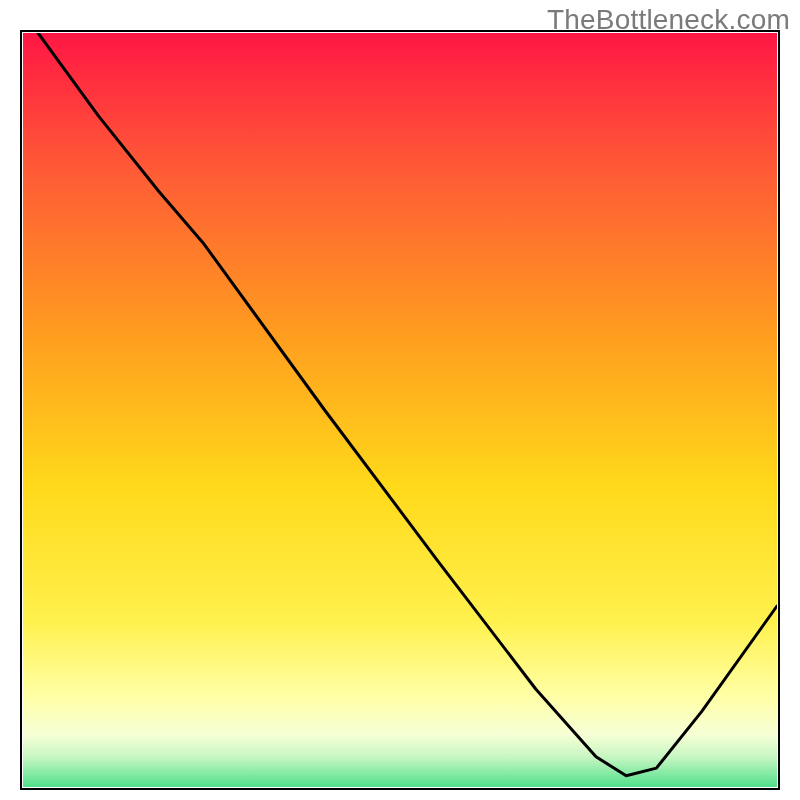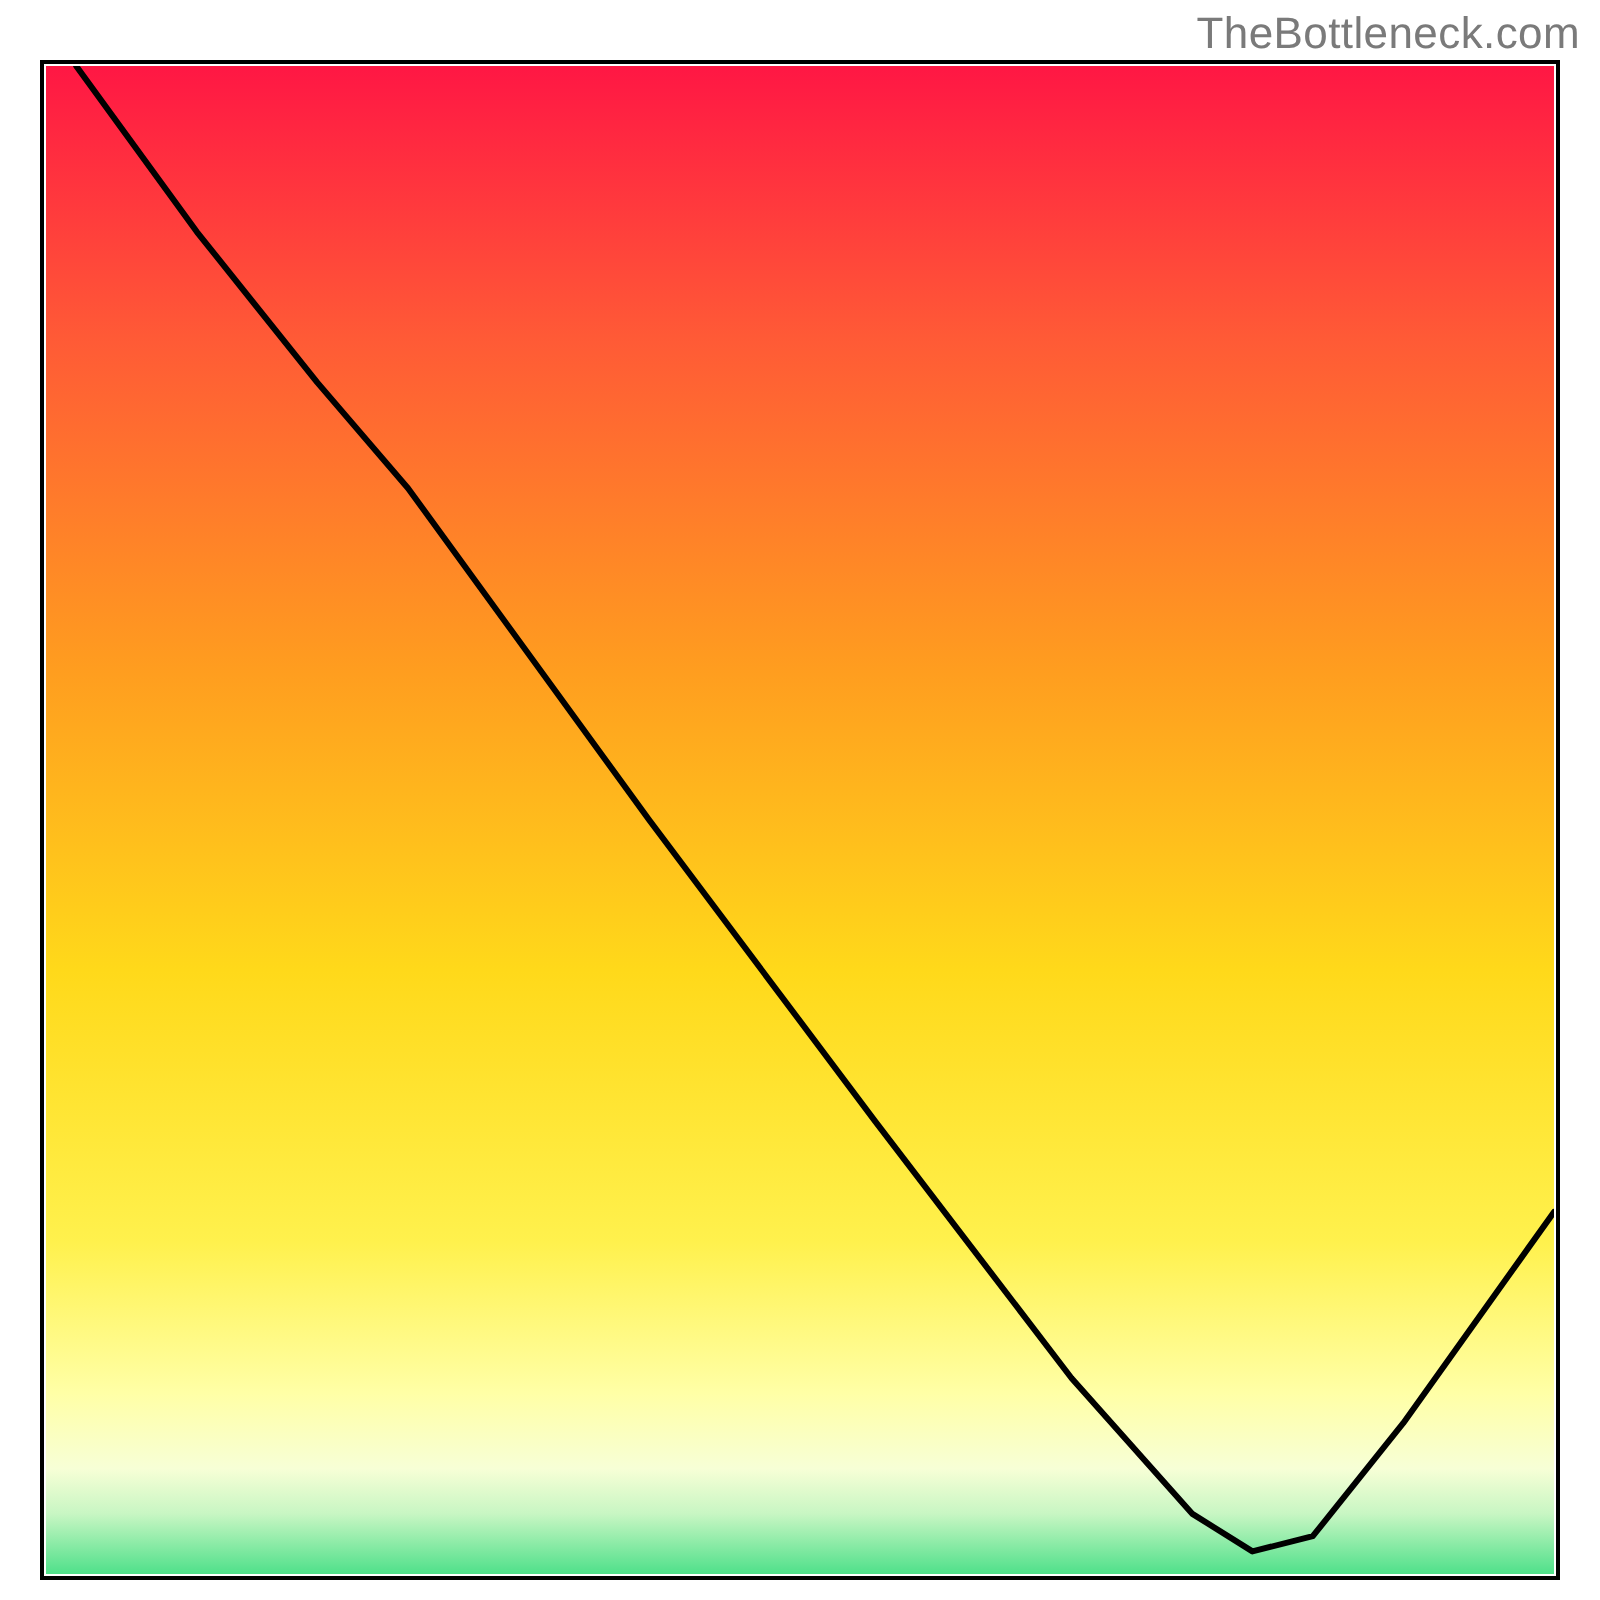--- a/index.html
+++ b/index.html
@@ -9,21 +9,21 @@
     height: 800px;
     background: #ffffff;
     font-family: Arial, Helvetica, sans-serif;
     overflow: hidden;
   }
   .watermark {
     position: absolute;
     top: 4px;
     right: 10px;
     color: #7a7a7a;
-    font-size: 22px;
+    font-size: 28px;
     font-weight: 500;
     letter-spacing: 0.2px;
     user-select: none;
   }
   .chart-outer {
     position: absolute;
     top: 30px;
     left: 20px;
     width: 760px;
     height: 760px;

